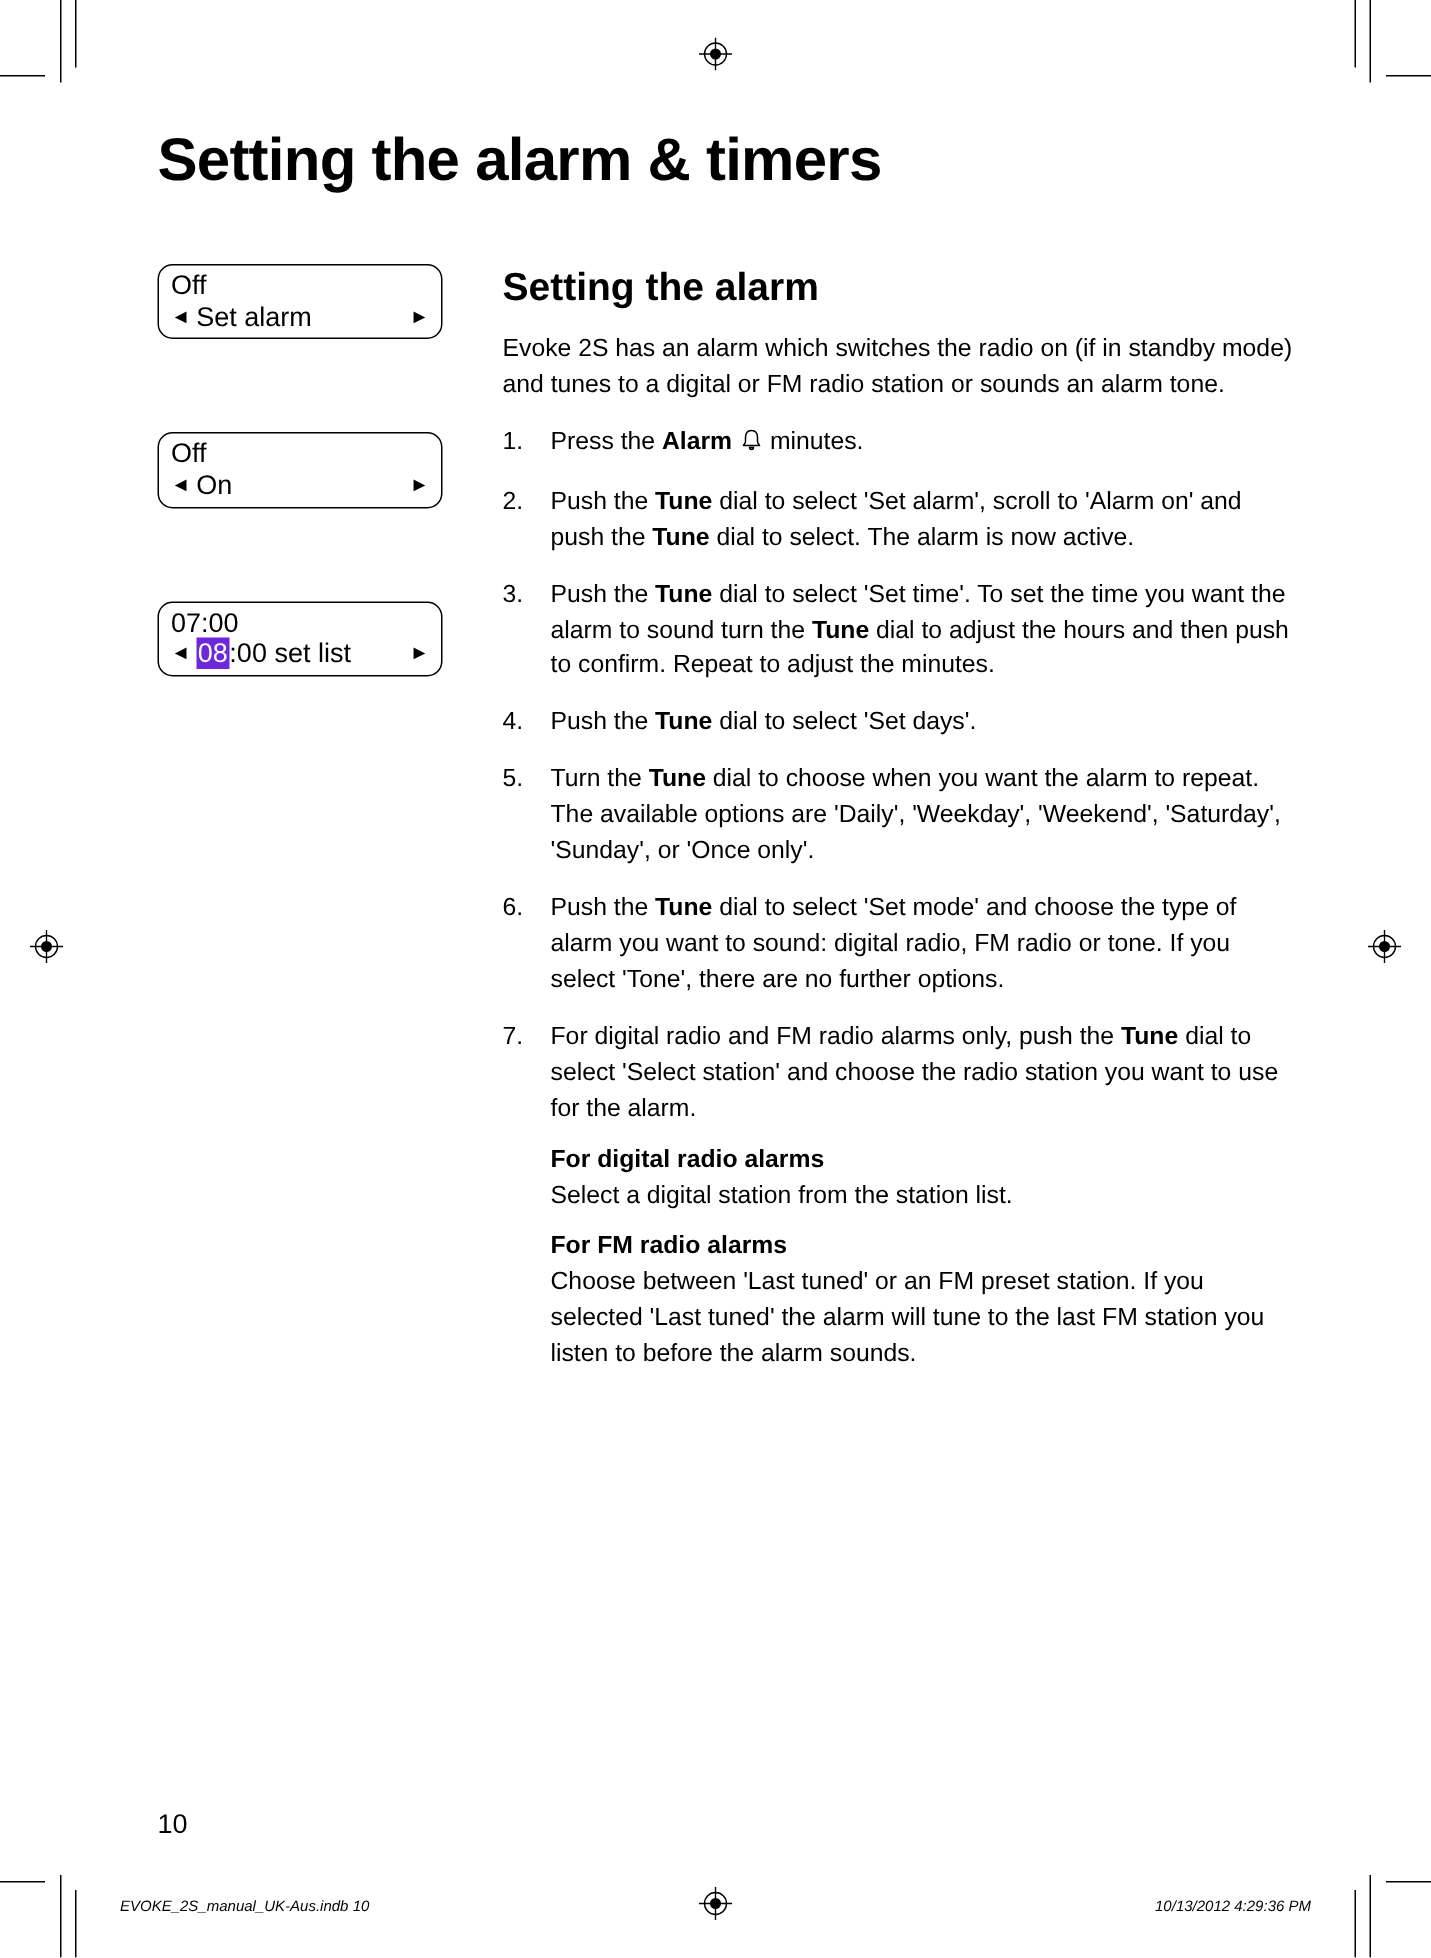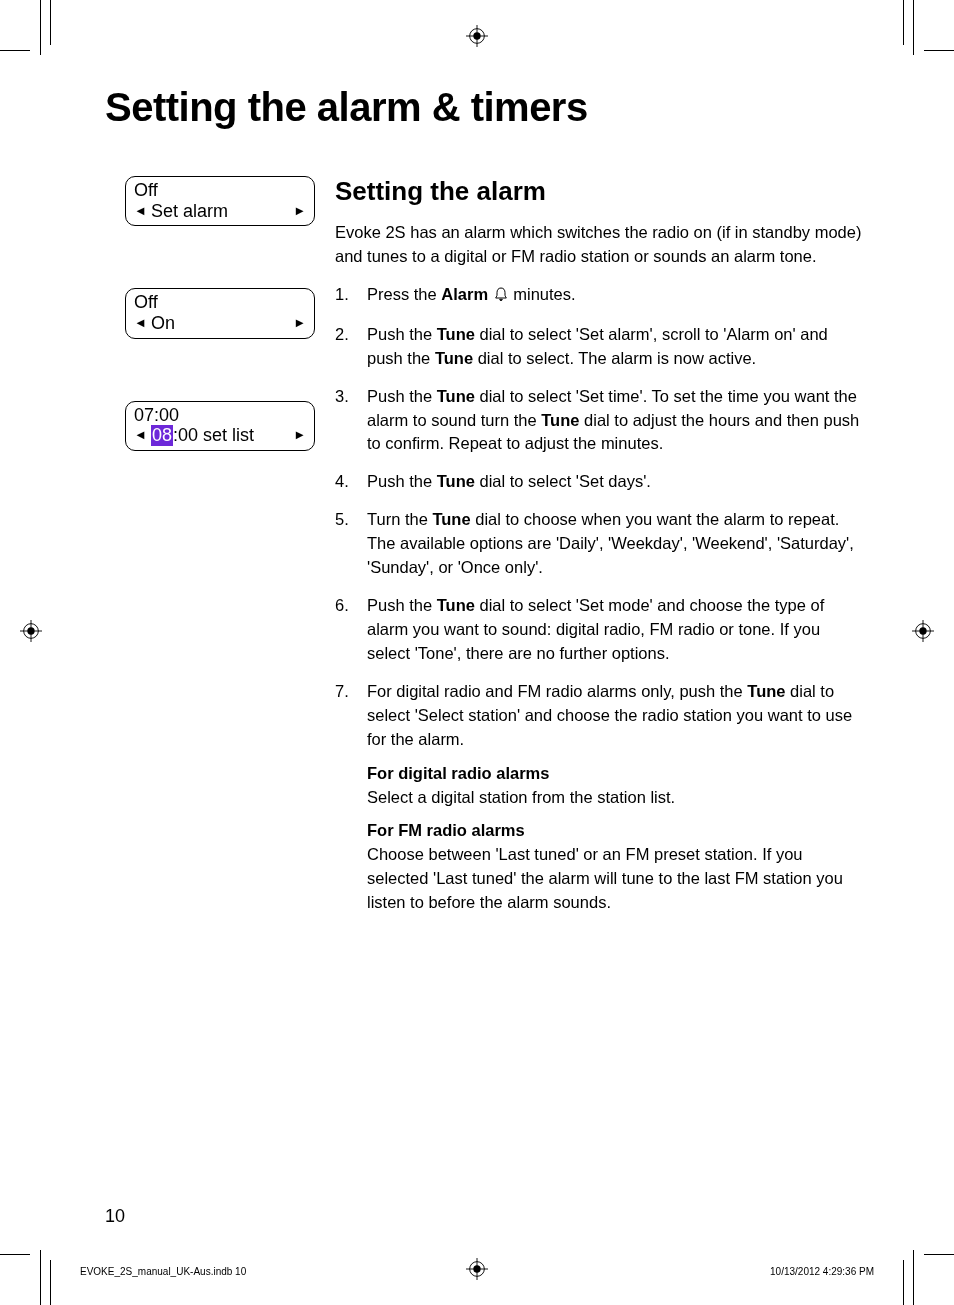--- a/index.html
+++ b/index.html
@@ -27,40 +27,40 @@
   .reg-left { top: 620px; left: 20px; }
   .reg-right { top: 620px; right: 20px; }
   .reg-bottom { bottom: 25px; left: 466px; }
 
   .content { position: absolute; top: 85px; left: 105px; width: 760px; }
   h1.title { font-size: 40px; font-weight: bold; letter-spacing: -0.5px; margin-bottom: 46px; }
   .columns { display: flex; gap: 40px; }
   .left-col { width: 190px; flex-shrink: 0; }
   .right-col { flex: 1; }
 
-  .lcd { width: 190px; border: 1.2px solid #000; border-radius: 10px; padding: 3px 8px 4px 8px; margin-bottom: 62px; font-family: Helvetica, Arial, sans-serif; font-stretch: condensed; line-height: 1.15; margin-left: 20px; }
+  .lcd { width: 190px; border: 1.2px solid #000; border-radius: 10px; padding: 3px 8px 4px 8px; margin-bottom: 62px; font-family: Helvetica, Arial, sans-serif; font-stretch: condensed; line-height: 1.15; }
   .lcd .line1 { font-size: 18px; }
   .lcd .line2 { font-size: 18px; display: flex; align-items: center; }
   .lcd .arrow-l { font-size: 13px; margin-right: 4px; }
   .lcd .arrow-r { font-size: 13px; margin-left: auto; }
   .lcd .hl { background: #6d28d9; color: #fff; padding: 0 1px; }
 
   h2.subtitle { font-size: 26px; font-weight: bold; margin-bottom: 14px; }
   p.intro { font-size: 16.5px; line-height: 1.45; margin-bottom: 14px; }
   ol.steps { list-style: none; counter-reset: step; }
   ol.steps > li { counter-increment: step; position: relative; padding-left: 32px; font-size: 16.5px; line-height: 1.45; margin-bottom: 14px; }
   ol.steps > li::before { content: counter(step) "."; position: absolute; left: 0; top: 0; }
   .bold { font-weight: bold; margin-top: 15px; }
   .bell { display: inline-block; vertical-align: -2px; }
   .sub-block { margin-top: 10px; }
   .sub-block .sub-h { font-weight: bold; font-size: 16.5px; }
   .sub-block p { font-size: 16.5px; line-height: 1.45; }
 
   .page-num { position: absolute; bottom: 78px; left: 105px; font-size: 18px; }
-  .footer { position: absolute; bottom: 28px; left: 80px; right: 80px; display: flex; justify-content: space-between; font-size: 10px; color: #000; }
+  .footer { position: absolute; bottom: 28px; left: 80px; right: 80px; display: flex; justify-content: space-between; font-size: 10px; color: #000; font-style: italic; }
 </style>
 </head>
 <body>
 
 <div class="page">
 
   <div class="crop tl-h"></div>
     <div class="crop tl-v"></div>
     <div class="crop tl2-v"></div>
   <div class="crop tr-h"></div>

